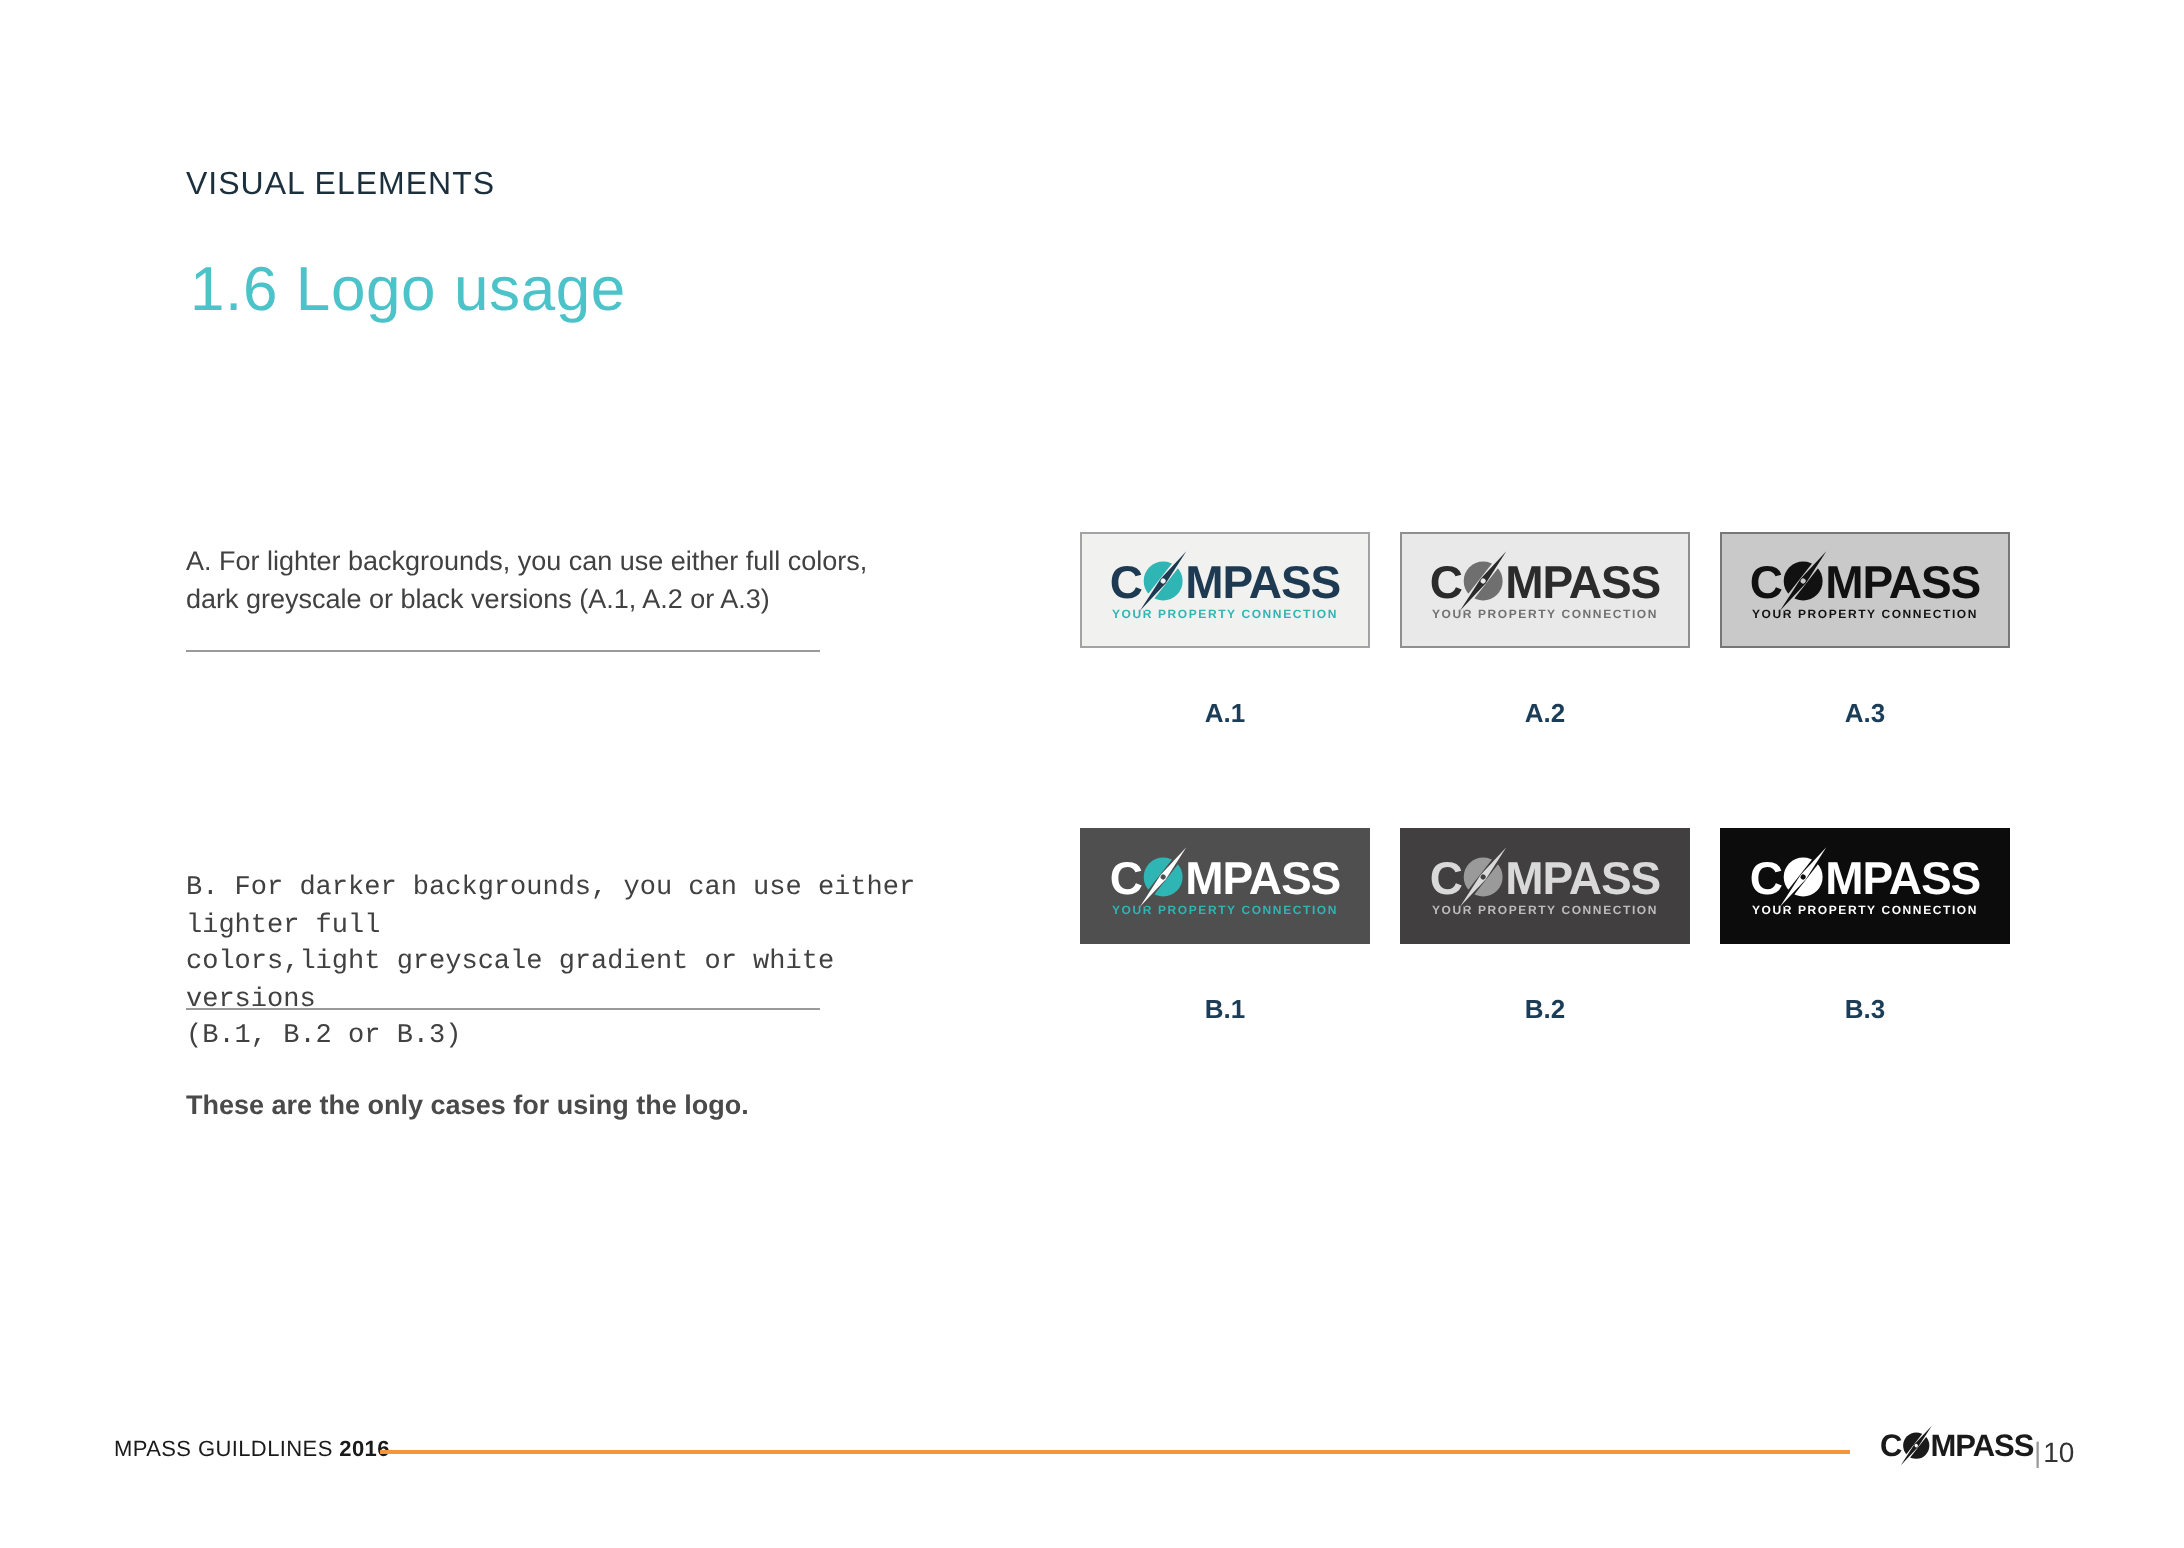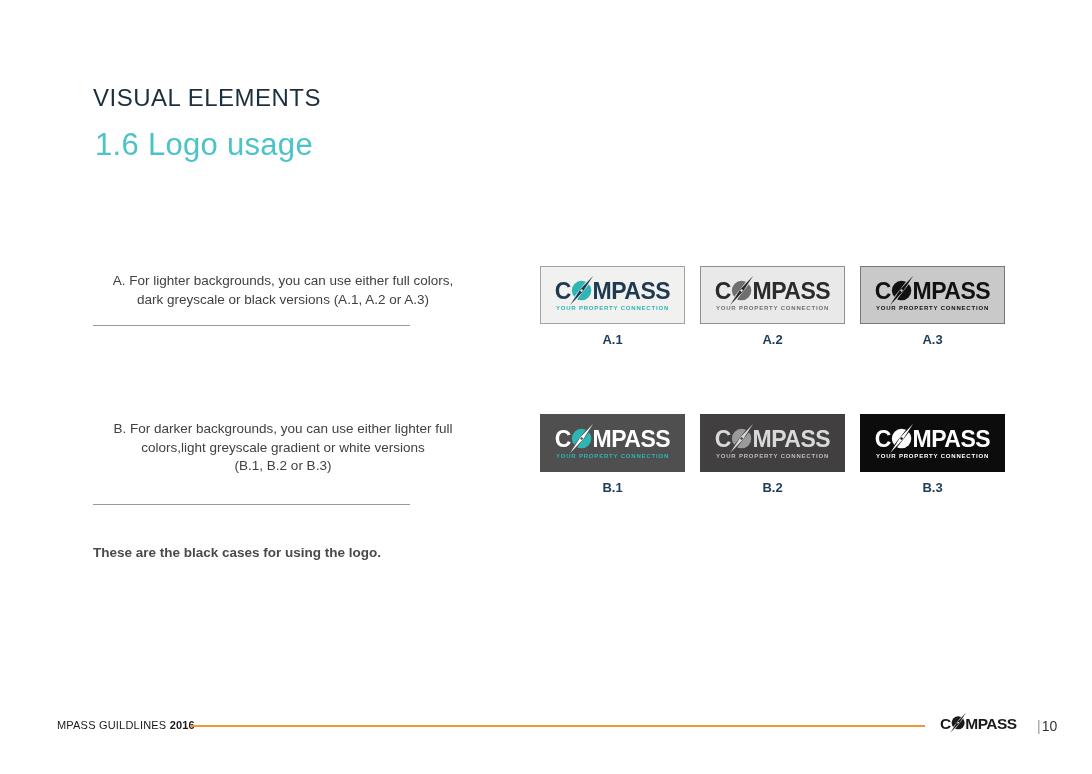--- a/index.html
+++ b/index.html
@@ -5,39 +5,38 @@
   html,body{margin:0;padding:0;background:#ffffff;}
   body{
     width:1092px;height:774px;position:relative;overflow:hidden;
     font-family:"Liberation Sans", sans-serif;
     -webkit-font-smoothing:antialiased;
   }
 
   
   .kicker{
     position:absolute;left:93px;top:84px;
-    font-size:24px;font-weight:400;letter-spacing:.5px;
+    font-size:16px;font-weight:400;letter-spacing:.5px;
     color:#1b2f3d;
   }
   .page-title{
     position:absolute;left:95px;top:127px;
     font-size:31px;font-weight:300;letter-spacing:.3px;
     color:#4bc3c9;
     text-align:center;
   }
 
   
   .desc{
     position:absolute;left:93px;width:380px;
     font-size:13.5px;line-height:18.5px;color:#414141;
     white-space:pre-line;
-    text-align:center;
   }
   .desc-a{top:272px;}
-  .desc-b{top:420px;}
+  .desc-b{top:436px;font-family:Liberation Mono, monospace;}
   .rule{
     position:absolute;left:93px;width:317px;height:0;
     border-top:1px solid #9a9a9a;
   }
   .rule-a{top:325px;}
   .rule-b{top:504px;}
   .note{
     position:absolute;left:93px;top:545px;
     font-size:13.5px;font-weight:bold;color:#4a4a4a;
   }
@@ -45,21 +44,21 @@
   
   .variant-row{position:absolute;left:540px;display:flex;gap:15px;}
   .row-a{top:266px;}
   .row-b{top:414px;}
   .variant-cell{width:145px;display:flex;flex-direction:column;align-items:center;}
   .logo-box{
     width:145px;height:58px;box-sizing:border-box;
     display:flex;align-items:center;justify-content:center;
   }
   .variant-label{
-    margin-top:8px;font-size:13px;font-weight:bold;color:#1c3d57;
+    margin-top:25px;font-size:13px;font-weight:bold;color:#1c3d57;
   }
 
   
   .logo{display:flex;flex-direction:column;align-items:center;font-size:23px;}
   .logo-word{
     font-weight:bold;letter-spacing:-0.5px;line-height:1;
     color:var(--text);display:flex;align-items:center;
   }
   .logo-icon{
     display:inline-block;width:.92em;height:1em;position:relative;
@@ -97,21 +96,21 @@
   .footer-line{
     position:absolute;left:190px;top:725px;width:735px;height:2px;
     background:#f2953b;
   }
   .footer-logo{
     position:absolute;left:940px;top:716px;
     --text:#1a1a1a;--ring:#1a1a1a;--needle:#1a1a1a;--halo:#ffffff;--tag:transparent;
     font-size:15.5px;
   }
   .footer-page{
-    position:absolute;left:1017px;top:718px;font-size:14px;color:#333333;margin-left:20px;
+    position:absolute;left:1017px;top:718px;font-size:14px;color:#333333;
   }
   .footer-page .sep{color:#9a9a9a;font-weight:400;margin-right:1px;}
 </style>
 </head>
 <body>
 
 <svg width="0" height="0" style="position:absolute">
   <defs>
     <g id="compass-needle">
       <circle cx="50" cy="75" r="46" fill="var(--ring)"></circle>
@@ -237,21 +236,21 @@
             </span>
           <span>MPASS</span>
         </div>
         <div class="logo-tagline">YOUR PROPERTY CONNECTION</div>
       </div>
     </div>
     <div class="variant-label">B.3</div>
   </div>
 </div>
 
-<div class="note">These are the black cases for using the logo.</div>
+<div class="note">These are the only cases for using the logo.</div>
 
 <div class="footer-doc">
   <span>MPASS GUILDLINES</span>
   <b>2016</b>
 </div>
 <div class="footer-line"></div>
 
 <div class="logo footer-logo">
   <div class="logo-word">
     <span>C</span>

